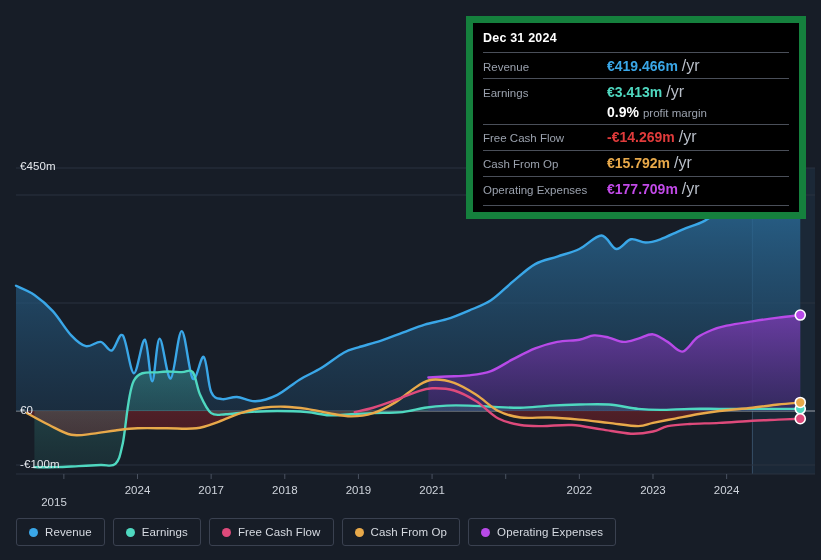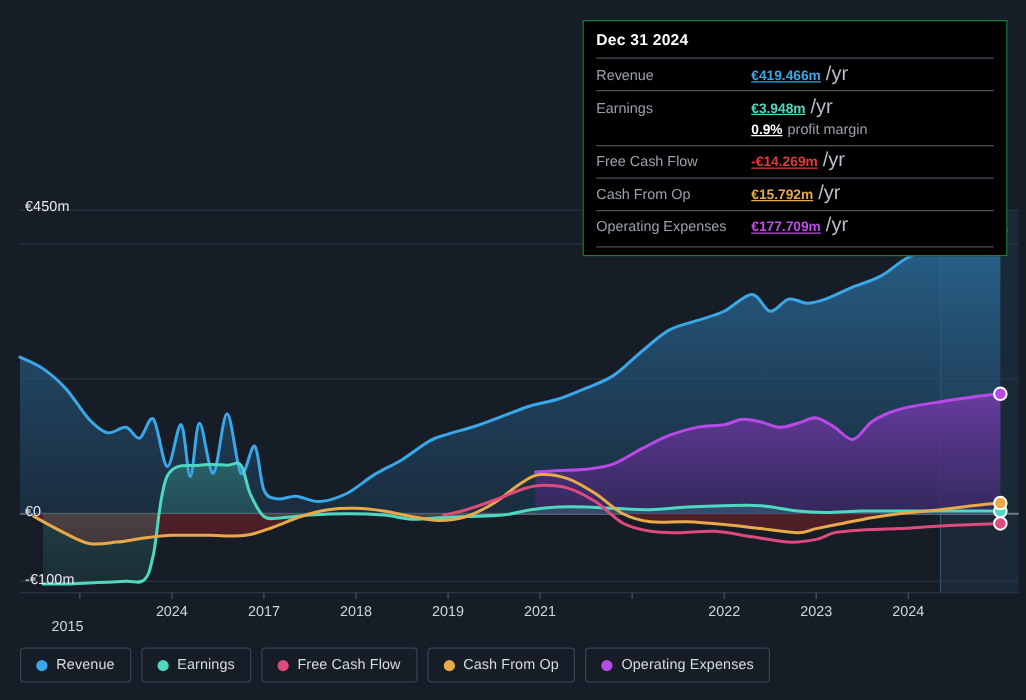--- a/index.html
+++ b/index.html
@@ -49,21 +49,21 @@
     pointer-events: none;
   }
 
   
   #tooltip {
     position: absolute;
     left: 466px;
     top: 16px;
     width: 340px;
     background: #000000;
-    border: 1px solid #15803d;
+    border: 7px solid #15803d;
     box-sizing: border-box;
     padding: 7px 10px 6px 10px;
     font-size: 11.5px;
   }
   #tooltip .tt-date {
     font-weight: bold;
     font-size: 12.5px;
     color: #ffffff;
     padding: 1px 0 7px 0;
     letter-spacing: .2px;
@@ -77,23 +77,22 @@
   }
   .tt-row.no-rule { border-top: none; padding-top: 0; }
   .tt-key {
     width: 124px;
     flex: 0 0 124px;
     color: #9aa1ad;
     font-size: 11.5px;
   }
   .tt-val {
     font-weight: bold;
-    font-size: 11px;
-    white-space: nowrap;
-    text-decoration: underline;
+    font-size: 14px;
+    white-space: nowrap;
   }
   .tt-unit {
     color: #b9bfc9;
     font-weight: normal;
     font-size: 16px;
     margin-left: 4px;
   }
   .tt-sub {
     color: #9aa1ad;
     font-weight: normal;
@@ -237,21 +236,21 @@
 
 <div id="tooltip">
   <div class="tt-date">Dec 31 2024</div>
   <div id="tooltip-rows">
       <div class="tt-row">
         <div class="tt-key">Revenue</div>
         <div><span class="tt-val" style="color: rgb(58, 167, 232);">€419.466m</span><span class="tt-unit">/yr</span></div>
       </div>
       <div class="tt-row">
         <div class="tt-key">Earnings</div>
-        <div><span class="tt-val" style="color: rgb(79, 216, 192);">€3.948m</span><span class="tt-unit">/yr</span></div>
+        <div><span class="tt-val" style="color: rgb(79, 216, 192);">€3.413m</span><span class="tt-unit">/yr</span></div>
       </div>
       <div class="tt-row no-rule">
         <div class="tt-key"></div>
         <div><span class="tt-val" style="color: rgb(255, 255, 255);">0.9%</span><span class="tt-sub">profit margin</span></div>
       </div>
       <div class="tt-row">
         <div class="tt-key">Free Cash Flow</div>
         <div><span class="tt-val" style="color: rgb(224, 59, 59);">-€14.269m</span><span class="tt-unit">/yr</span></div>
       </div>
       <div class="tt-row">

